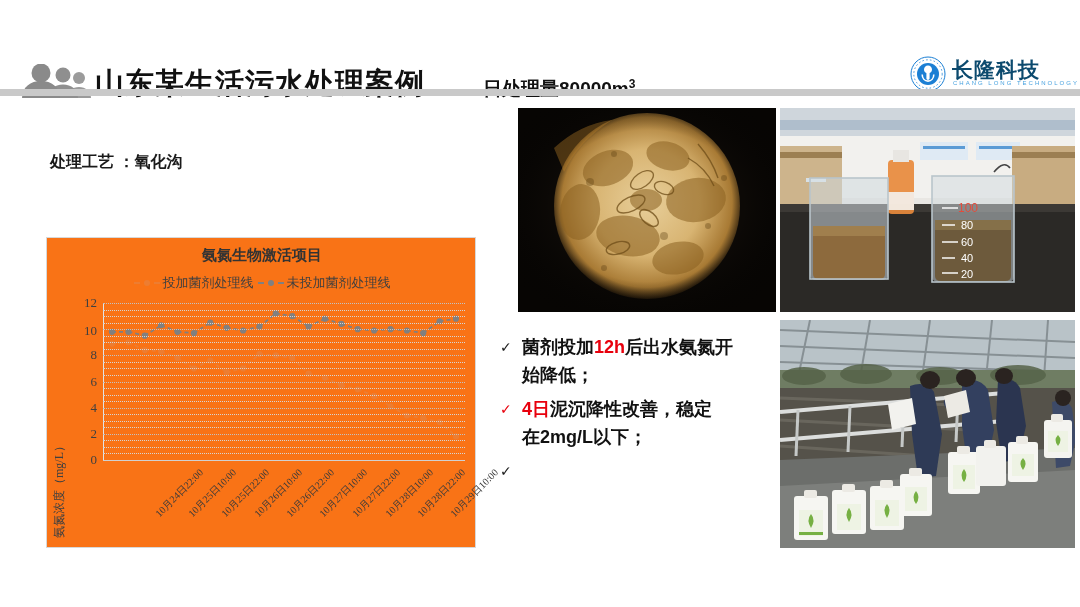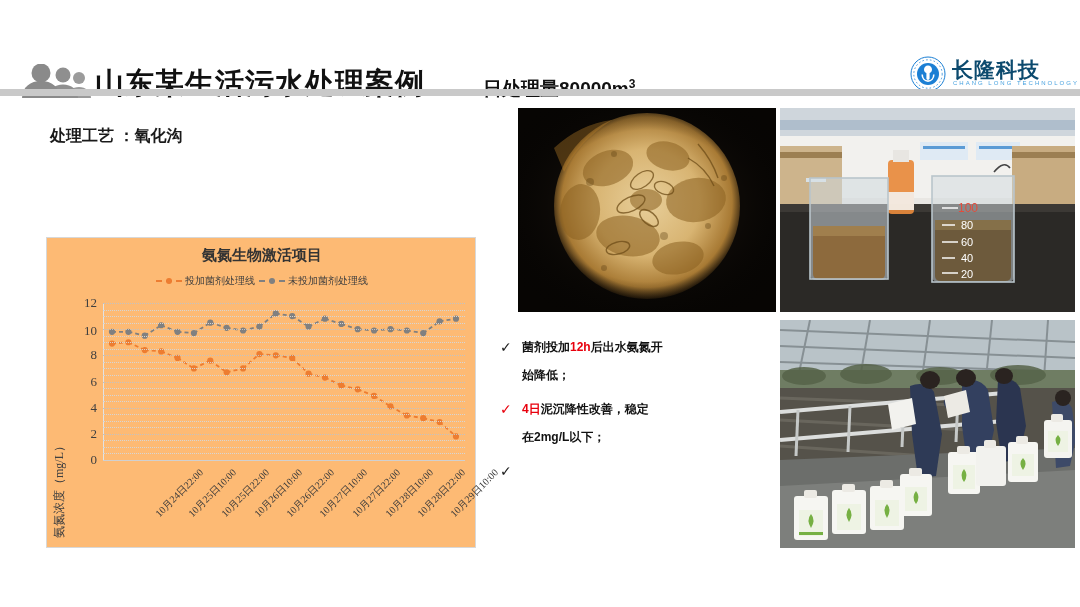--- a/index.html
+++ b/index.html
@@ -31,38 +31,38 @@
     font-size:21px;font-weight:bold;color:#0c4a6e;letter-spacing:1px;
     white-space:nowrap;
   }
   .logo-sub{
     position:absolute;left:43px;top:26px;
     font-size:6px;color:#4aa3e0;letter-spacing:2.0px;white-space:nowrap;
   }
   .divider{position:absolute;left:0;top:89px;width:1080px;height:7px;background:#c9c9c9;}
 
   
-  .ltext1{position:absolute;left:50px;top:126px;font-size:16px;font-weight:bold;color:#1a1a1a;white-space:nowrap;}
+  .ltext1{position:absolute;left:50px;top:152px;font-size:16px;font-weight:bold;color:#1a1a1a;white-space:nowrap;}
   .ltext2{position:absolute;left:50px;top:186px;font-size:16px;font-weight:bold;color:#1a1a1a;white-space:nowrap;}
 
   
   .chart-panel{
     position:absolute;left:46px;top:237px;width:430px;height:311px;
-    background:#fdba74;border:1px solid #d8d8d8;box-sizing:border-box;
+    background:#f97316;border:1px solid #d8d8d8;box-sizing:border-box;
   }
   .chart-title{
     position:absolute;left:0;top:8px;width:430px;text-align:center;
     font-family:"Liberation Serif","DejaVu Serif",serif;
     font-size:15px;font-weight:bold;color:#333;
   }
   .legend{
     position:absolute;left:0;top:36px;width:430px;
     display:flex;justify-content:center;align-items:center;gap:4px;
     font-family:"Liberation Serif","DejaVu Serif",serif;
-    font-size:10px;color:#3f3f3f;
+    font-size:13px;color:#3f3f3f;
   }
   .legend .swatch{display:inline-block;width:26px;height:10px;position:relative;}
   .legend .swatch::before{
     content:"";position:absolute;left:0;top:4px;width:26px;height:0;
     border-top:2px dashed currentColor;
   }
   .legend .swatch::after{
     content:"";position:absolute;left:10px;top:2px;width:6px;height:6px;
     border-radius:50%;background:currentColor;
   }
@@ -103,21 +103,21 @@
 
   
   .bullets{position:absolute;left:500px;top:333px;width:275px;}
   .bullet{display:flex;align-items:flex-start;margin-bottom:6px;}
   .check{
     width:22px;flex:0 0 22px;font-size:14px;line-height:28px;color:#1a1a1a;
     font-family:"DejaVu Sans",sans-serif;
   }
   .check.red{color:#e8000d;}
   .btext{
-    font-size:12px;font-weight:bold;line-height:28px;color:#111;
+    font-size:18px;font-weight:bold;line-height:28px;color:#111;
     font-family:"Liberation Sans","DejaVu Sans",sans-serif;
   }
   .hl{color:#e8000d;}
 </style>
 </head>
 <body>
 
 <div class="slide">
 
   <div class="header">

